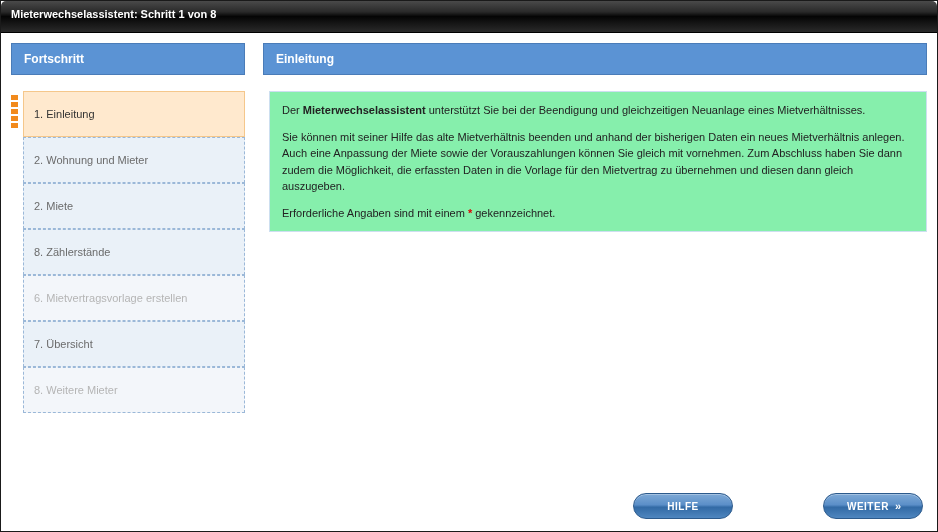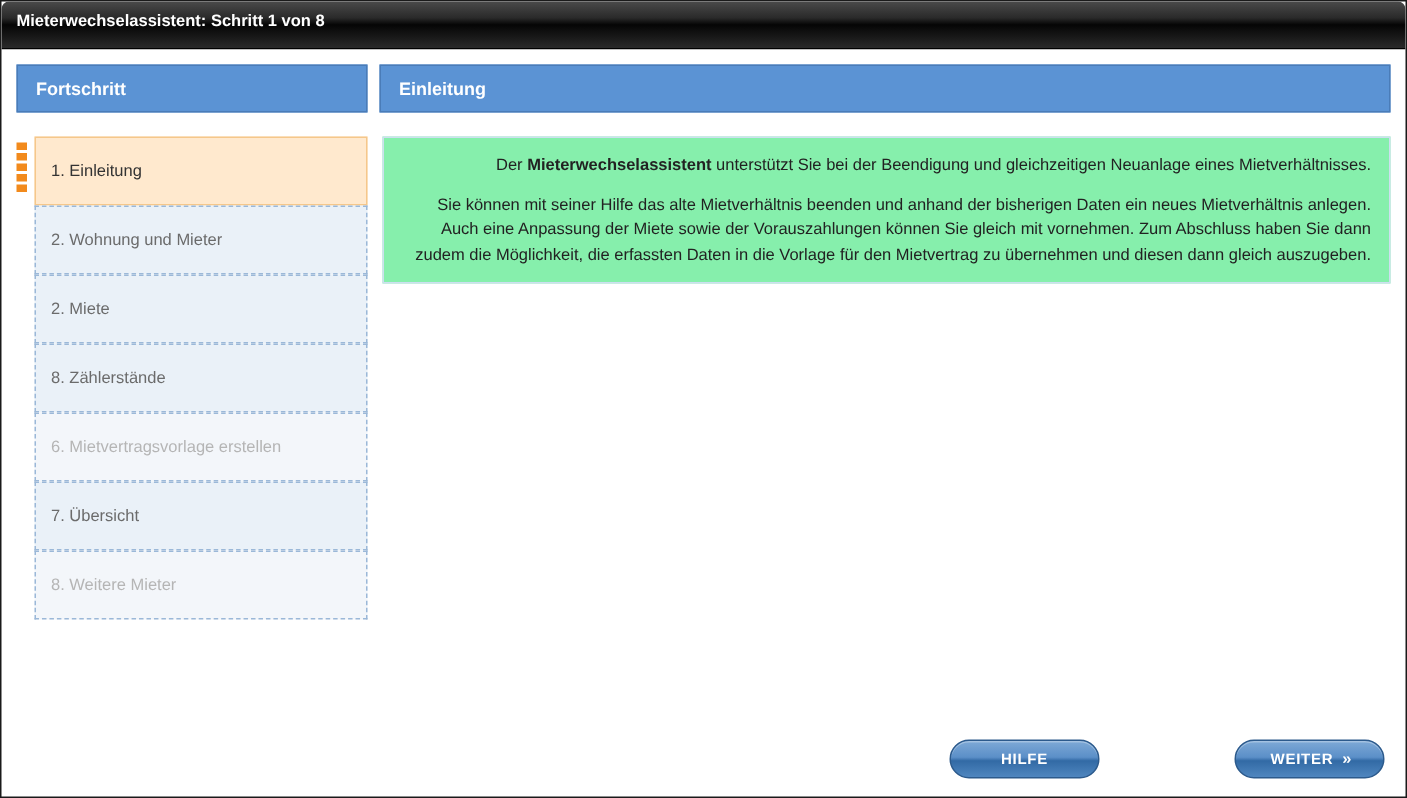--- a/index.html
+++ b/index.html
@@ -12,32 +12,32 @@
     color:#fff;
     font-size:11px;
     font-weight:bold;
     line-height:26px;
     padding:0 10px;
     border-top-left-radius:5px;
     border-top-right-radius:5px;
     position:relative;
   }
   .content { position:absolute; top:32px; left:0; right:0; bottom:0; padding:10px 10px 12px 10px; }
-  .headers { display:flex; gap:8px; }
+  .headers { display:flex; gap:18px; }
   .header-box {
     background:#5b93d4;
     color:#fff;
     font-size:12px;
     font-weight:bold;
     padding:8px 12px;
     border:1px solid #4a7cb8;
   }
   .header-left { width:234px; }
   .header-right { flex:1; }
-  .body { display:flex; gap:10px; margin-top:16px; height:390px;text-align:right; }
+  .body { display:flex; gap:24px; margin-top:16px; height:390px; }
   .progress-col { width:234px; }
   .steps-wrap { position:relative; padding-left:12px; }
   .indicator { position:absolute; left:0; top:4px; width:8px; display:flex; flex-direction:column; gap:2px; }
   .indicator span { width:7px; height:5px; background:#f28a1c; display:block; }
   .step-box {
     border:1px dashed #9bb8d8;
     border-top:1px solid #9bb8d8;
     height:46px;
     display:flex;
     align-items:center;
@@ -141,20 +141,23 @@
           </div>
         </div>
       </div>
 
       <div class="main-col">
         <div class="intro-panel">
           <p>
             <span>Der </span><b>Mieterwechselassistent</b><span> unterstützt Sie bei der Beendigung und gleichzeitigen Neuanlage eines Mietverhältnisses.</span>
           </p>
           <p>Sie können mit seiner Hilfe das alte Mietverhältnis beenden und anhand der bisherigen Daten ein neues Mietverhältnis anlegen. Auch eine Anpassung der Miete sowie der Vorauszahlungen können Sie gleich mit vornehmen. Zum Abschluss haben Sie dann zudem die Möglichkeit, die erfassten Daten in die Vorlage für den Mietvertrag zu übernehmen und diesen dann gleich auszugeben.</p>
+          <p>
+            <span>Erforderliche Angaben sind mit einem </span><span class="req-star">*</span><span> gekennzeichnet.</span>
+          </p>
         </div>
       </div>
     </div>
 
     <div class="btn-row">
       <div class="spacer"></div>
       <div class="btn-gap"></div>
       <button class="btn">
         <span>HILFE</span>
       </button>

